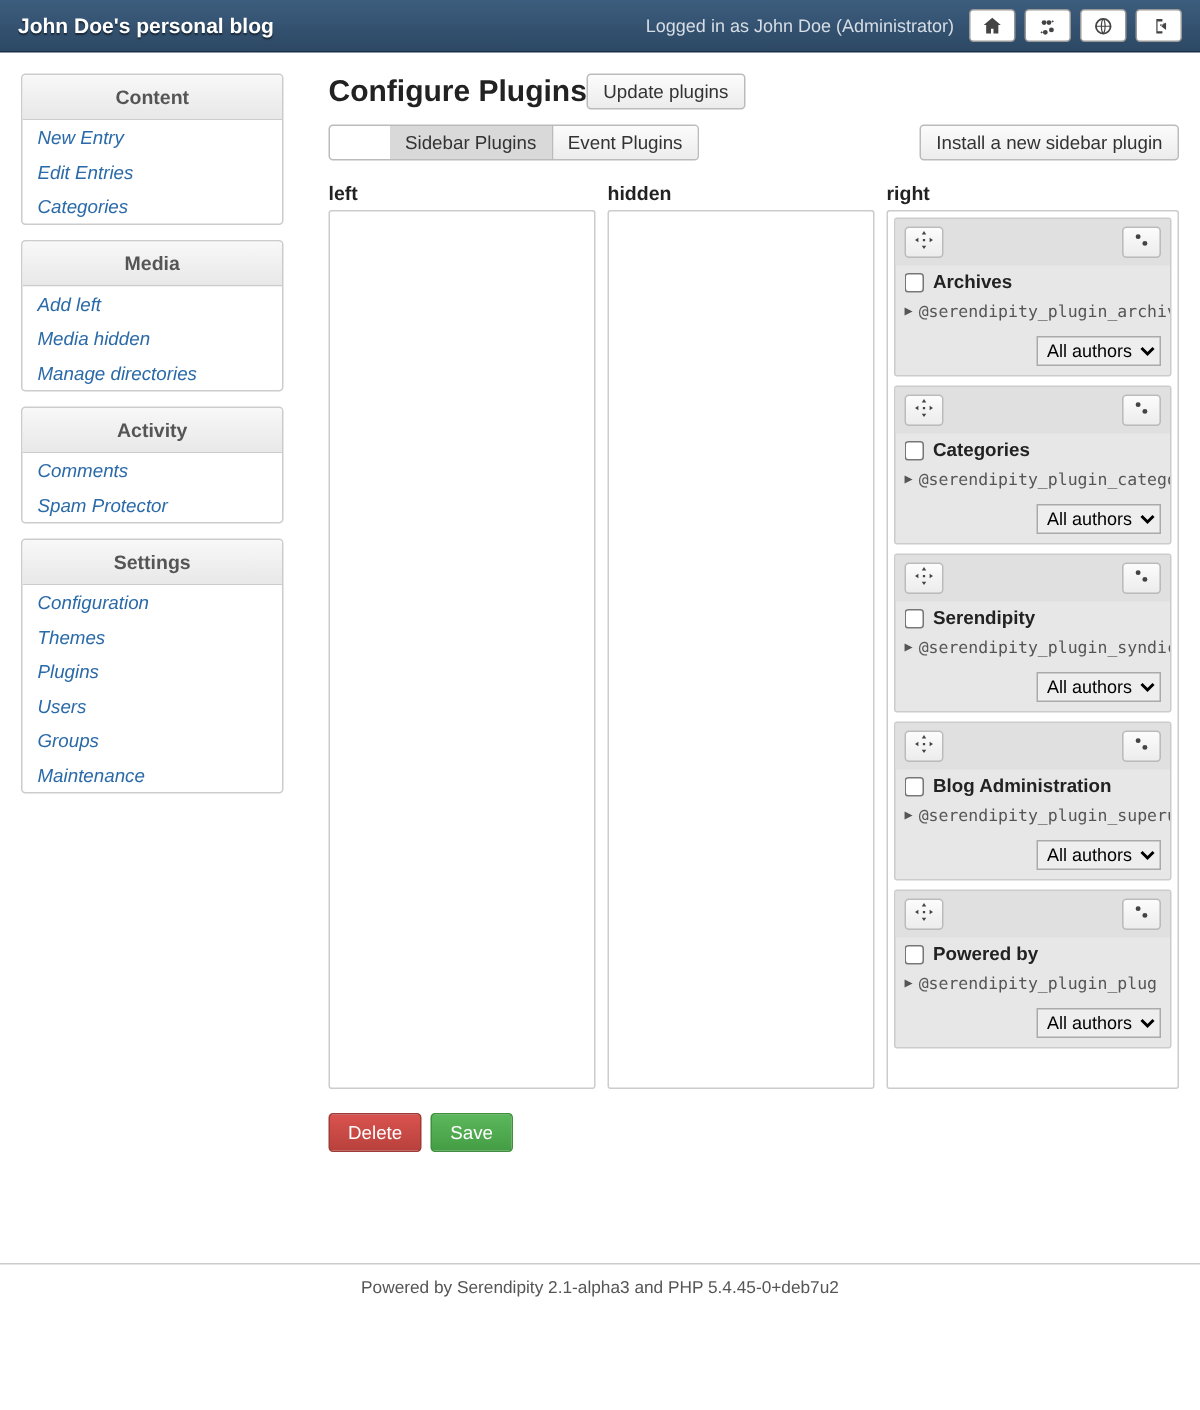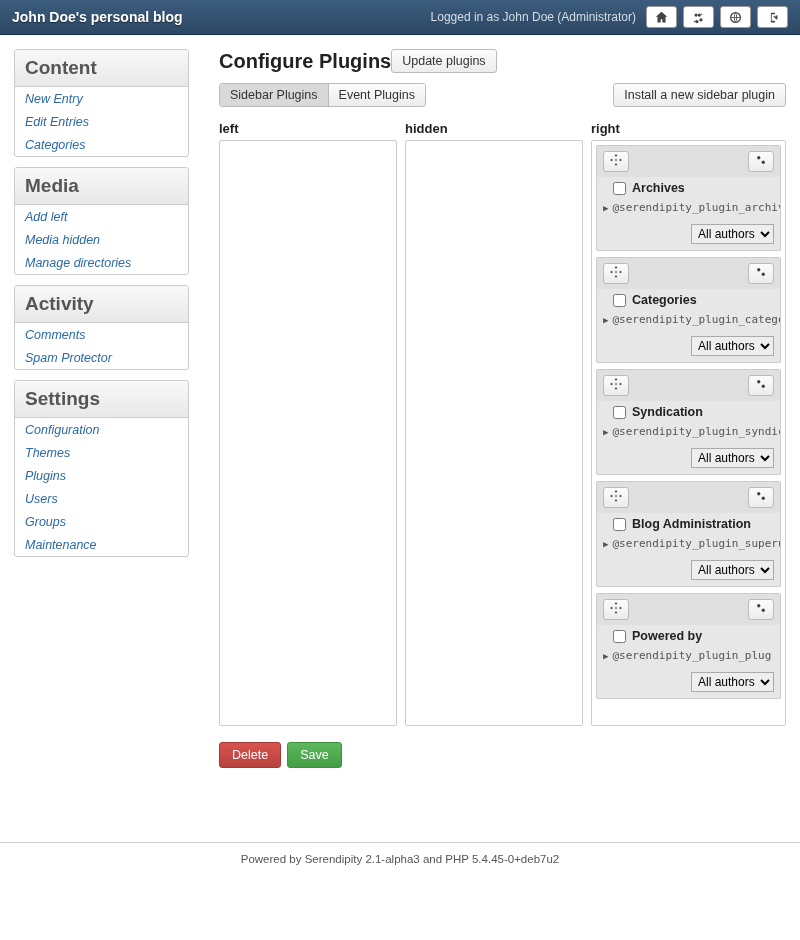--- a/index.html
+++ b/index.html
@@ -6,47 +6,47 @@
 body { font-family: Arial, Helvetica, sans-serif; font-size: 13px; background: #fff; color: #333; }
 .header { background: linear-gradient(to bottom, #3d5d7e, #2c4864); padding: 6px 12px; display: flex; align-items: center; justify-content: space-between; border-bottom: 1px solid #1a3048; }
 .header-title { color: #fff; font-weight: bold; font-size: 14px; text-shadow: 0 1px 1px rgba(0,0,0,0.5); }
 .header-right { display: flex; align-items: center; gap: 6px; }
 .logged-in { color: #d5dde5; font-size: 12px; margin-right: 4px; }
 .header-btn { background: #fff; border: 1px solid #999; border-radius: 3px; padding: 3px 8px; cursor: pointer; display: inline-flex; align-items: center; justify-content: center; min-width: 28px; height: 22px; }
 .header-btn svg { width: 13px; height: 13px; fill: #444; }
 .container { display: flex; padding: 14px; gap: 30px; max-width: 800px; }
 .sidebar { width: 175px; flex-shrink: 0; }
 .side-group { border: 1px solid #ccc; border-radius: 3px; margin-bottom: 10px; background: #fff; }
-.side-group-header { background: linear-gradient(to bottom, #f8f8f8, #e8e8e8); padding: 7px 10px; font-weight: bold; color: #555; border-bottom: 1px solid #ccc; border-radius: 3px 3px 0 0; font-size: 19px; }
+.side-group-header { background: linear-gradient(to bottom, #f8f8f8, #e8e8e8); padding: 7px 10px; font-weight: bold; color: #555; border-bottom: 1px solid #ccc; border-radius: 3px 3px 0 0; font-size: 13px; text-align: center; }
 .side-group ul { list-style: none; }
 .side-group li { padding: 4px 10px; font-style: italic; }
 .side-group li a { color: #2a6aa8; text-decoration: none; font-size: 12.5px; }
 .main { flex: 1; }
 .page-head { display: flex; justify-content: flex-start; align-items: center; margin-bottom: 10px; }
 .page-title { font-size: 20px; font-weight: bold; color: #222; }
 .btn { background: linear-gradient(to bottom, #fcfcfc, #ececec); border: 1px solid #bbb; border-radius: 3px; padding: 4px 10px; cursor: pointer; font-size: 12.5px; color: #333; }
 .tabs-row { display: flex; justify-content: space-between; align-items: center; margin-bottom: 14px; }
-.tabs { display: inline-flex; border: 1px solid #bbb; border-radius: 3px; overflow: hidden; }
+.tabs { display: inline-flex; border: 1px solid #bbb; border-radius: 3px; overflow: hidden; padding-left: 40px; }
 .tab { padding: 4px 10px; background: linear-gradient(to bottom, #fcfcfc, #ececec); cursor: pointer; font-size: 12.5px; border-right: 1px solid #bbb; }
 .tab:last-child { border-right: none; }
 .tab.active { background: #d9d9d9; }
 .columns-labels { display: flex; gap: 8px; margin-bottom: 4px; }
 .col-label { font-weight: bold; font-size: 13px; color: #222; }
 .col-label.left { width: 178px; }
 .col-label.hidden { width: 178px; }
 .col-label.right { flex: 1; }
 .plugin-columns { display: flex; gap: 8px; margin-bottom: 16px; }
 .plugin-col { border: 1px solid #ccc; border-radius: 2px; background: #fff; min-height: 586px; width: 178px; }
 .plugin-col.right { flex: 1; padding: 4px; }
 .plugin-item { border: 1px solid #ccc; border-radius: 2px; background: #e7e7e7; margin-bottom: 6px; padding: 0; }
 .plugin-item:last-child { margin-bottom: 0; }
 .plugin-item-head { display: flex; justify-content: space-between; padding: 5px 6px; background: #e0e0e0; }
 .drag-handle, .cfg-handle { background: linear-gradient(to bottom, #fcfcfc, #ececec); border: 1px solid #bbb; border-radius: 3px; padding: 2px 6px; cursor: pointer; display: inline-flex; align-items: center; }
 .drag-handle svg, .cfg-handle svg { width: 12px; height: 12px; fill: #444; }
-.plugin-title-row { display: flex; align-items: center; padding: 4px 16px; gap: 6px; }
+.plugin-title-row { display: flex; align-items: center; padding: 4px 6px; gap: 6px; }
 .plugin-title-row input[type="checkbox"] { margin: 0; }
 .plugin-title { font-weight: bold; font-size: 12.5px; color: #222; }
 .plugin-info-row { display: flex; align-items: center; padding: 2px 6px 4px 6px; gap: 4px; font-family: monospace; font-size: 11px; color: #555; white-space: nowrap; overflow: hidden; }
 .plugin-info-row .arrow { font-size: 9px; }
 .plugin-select-row { display: flex; justify-content: flex-end; padding: 6px; }
 .plugin-select-row select { font-size: 12px; background: #eee; border: 1px solid #aaa; padding: 1px 2px; }
 .total { margin-bottom: 32px; font-size: 13px; }
 .action-row { display: flex; gap: 6px; }
 .btn-delete { background: linear-gradient(to bottom, #d9534f, #b8413d); color: #fff; border: 1px solid #a03a36; border-radius: 3px; padding: 5px 12px; cursor: pointer; font-size: 12.5px; }
 .btn-save { background: linear-gradient(to bottom, #5cb85c, #449d44); color: #fff; border: 1px solid #3e8f3e; border-radius: 3px; padding: 5px 12px; cursor: pointer; font-size: 12.5px; }
@@ -212,21 +212,21 @@
               <span class="cfg-handle">
                 <span><svg viewBox="0 0 16 16">
                     <circle cx="5" cy="5" r="2.2"></circle>
                     <circle cx="11" cy="11" r="2.2"></circle>
                     <path d="M5 1v1M5 8v1M1 5h1M8 5h1M11 7v1M11 14v1M7 11h1M14 11h1"></path>
                   </svg></span>
               </span>
             </div>
             <div class="plugin-title-row">
               <input type="checkbox" style="">
-              <span class="plugin-title">Syndication</span>
+              <span class="plugin-title">Serendipity</span>
             </div>
             <div class="plugin-info-row">
               <span class="arrow">▶</span>
               <span>@serendipity_plugin_syndica</span>
             </div>
             <div class="plugin-select-row">
               <select><option>All authors</option></select>
             </div>
           </div>
           <div class="plugin-item">

